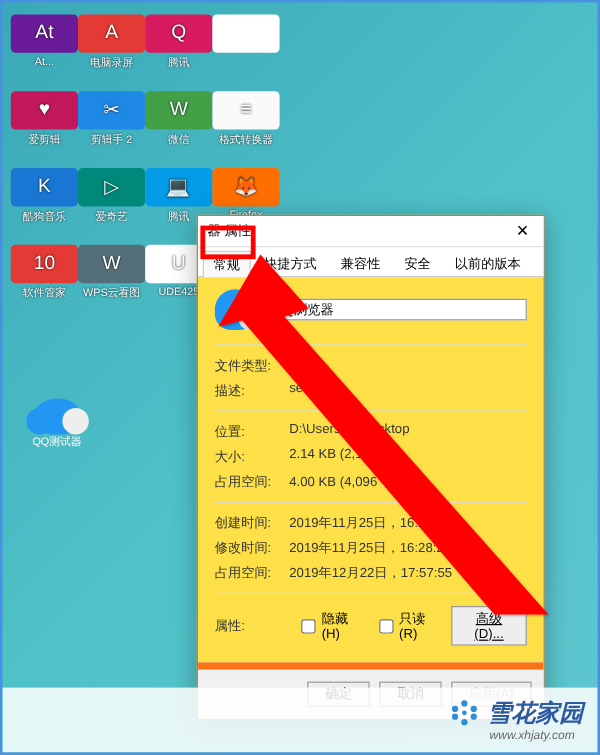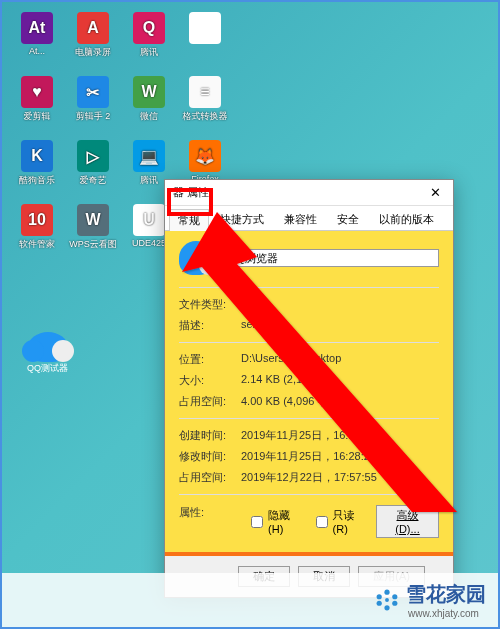--- a/index.html
+++ b/index.html
@@ -1,52 +1,52 @@
 <!DOCTYPE html>
 <html><head>
   <meta charset="utf-8">
   <style>
     * { box-sizing: border-box; }
     body { margin: 0; padding: 0; font-family: "Microsoft YaHei", "SimSun", sans-serif; font-size: 11px; color: #000; width: 500px; height: 629px; overflow: hidden; position: relative; border: 2px solid #4a90e2; background: linear-gradient(135deg, #3aa8b8 0%, #4fc1c8 50%, #5ec6ce 100%); }
     .desktop { position: absolute; top: 0; left: 0; width: 100%; height: 100%; }
     .icon-grid { position: absolute; top: 10px; left: 10px; display: grid; grid-template-columns: repeat(4, 50px); grid-auto-rows: 60px; gap: 4px 6px; }
     .desktop-icon { display: flex; flex-direction: column; align-items: center; font-size: 9px; color: #fff; text-shadow: 0 0 2px #000; text-align: center; cursor: default; }
-    .desktop-icon .box { width: 32px; height: 32px; border-radius: 4px; margin-bottom: 2px; display: flex; align-items: center; justify-content: center; font-size: 16px; font-weight: bold; }
+    .desktop-icon .box { width: 56px; height: 32px; border-radius: 4px; margin-bottom: 2px; display: flex; align-items: center; justify-content: center; font-size: 16px; font-weight: normal; }
     .qq-cloud { position: absolute; top: 330px; left: 25px; display: flex; flex-direction: column; align-items: center; font-size: 9px; color: #fff; }
     .qq-cloud .cloud-shape { width: 40px; height: 30px; background: #2196f3; border-radius: 50% 50% 40% 40%; position: relative; }
     .qq-cloud .cloud-shape::before { content: ''; position: absolute; width: 22px; height: 22px; background: #2196f3; border-radius: 50%; left: -6px; top: 8px; }
     .qq-cloud .cloud-shape::after { content: ''; position: absolute; width: 22px; height: 22px; background: #eee; border-radius: 50%; right: -6px; top: 8px; }
     
     .dialog { position: absolute; top: 165px; left: 162px; width: 290px; background: #fde047; border: 1px solid #888; box-shadow: 0 4px 20px rgba(0,0,0,0.3); margin-top: 12px; }
     .dialog-title { padding: 5px 8px; display: flex; justify-content: space-between; align-items: center; font-size: 11px; background: #fff; border-bottom: 1px solid #e0e0e0; }
     .close-x { font-size: 13px; cursor: default; padding: 0 4px; }
     .tabs { display: flex; padding: 2px 4px 0; background: #fff; border-bottom: 1px solid #ccc; font-size: 11px; }
     .tab { padding: 3px 8px; margin-right: 2px; border: 1px solid transparent; border-bottom: none; cursor: default; }
     .tab.active { border-color: #ccc; background: #f9f9f9; position: relative; top: 1px; }
     .content { padding: 10px 14px; }
     .icon-row { display: flex; align-items: center; margin-bottom: 12px; }
     .app-icon { width: 34px; height: 34px; background: #2196f3; border-radius: 50% 50% 40% 40%; margin-right: 10px; position: relative; }
     .app-icon::after { content: ''; position: absolute; width: 18px; height: 18px; background: #e0e0e0; border-radius: 50%; right: -4px; bottom: 0; }
     .name-input { flex: 1; border: 1px solid #999; padding: 2px 4px; font-size: 11px; }
     .prop-row { display: flex; padding: 3px 0; font-size: 11px; }
     .prop-label { width: 62px; color: #333; }
     .prop-value { flex: 1; color: #333; word-break: break-all; }
     hr.sep { border: none; border-top: 1px solid #ddd; margin: 6px 0; }
-    .attr-row { display: flex; gap: 8px; padding: 4px 0; }
+    .attr-row { display: flex; align-items: center; gap: 8px; padding: 4px 0; }
     .cb-wrap { display: flex; align-items: center; gap: 2px; }
     .cb-wrap input { width: 12px; height: 12px; }
     .adv-btn { margin-left: auto; padding: 2px 8px; border: 1px solid #999; background: #eee; font-size: 11px; text-decoration: underline; }
-    .dialog-buttons { padding: 10px 28px; display: flex; justify-content: flex-end; gap: 8px; background: #f0f0f0; border-top: 4px solid #f97316; }
+    .dialog-buttons { padding: 10px 10px; display: flex; justify-content: flex-end; gap: 8px; background: #f0f0f0; border-top: 6px solid #f97316; }
     .dialog-buttons button { padding: 2px 14px; border: 1px solid #999; background: #eee; font-size: 11px; }
     .dialog-buttons button.disabled { color: #999; }
     
     .highlight-box { position: absolute; top: 186px; left: 165px; width: 46px; height: 28px; border: 4px solid #ff0000; pointer-events: none; z-index: 5; }
     .arrow { position: absolute; top: 200px; left: 180px; pointer-events: none; z-index: 4; }
     
-    .footer { position: absolute; bottom: 0; left: 0; width: 100%; background: rgba(255,255,255,0.85); padding: 8px 12px; display: flex; align-items: center; justify-content: flex-end; }
+    .footer { position: absolute; bottom: 0; left: 0; width: 100%; background: rgba(255,255,255,0.85); padding: 8px 12px; display: flex; align-items: flex-start; justify-content: flex-end; font-style: italic; }
     .logo-icon { width: 26px; height: 26px; margin-right: 6px; }
     .logo-text { font-size: 20px; font-weight: bold; color: #2c5aa0; }
     .logo-url { font-size: 10px; color: #666; margin-left: 2px; }
   </style>
 </head>
 <body>
 
 <div class="desktop">
   <div class="icon-grid" id="icon-grid">
       <div class="desktop-icon">

